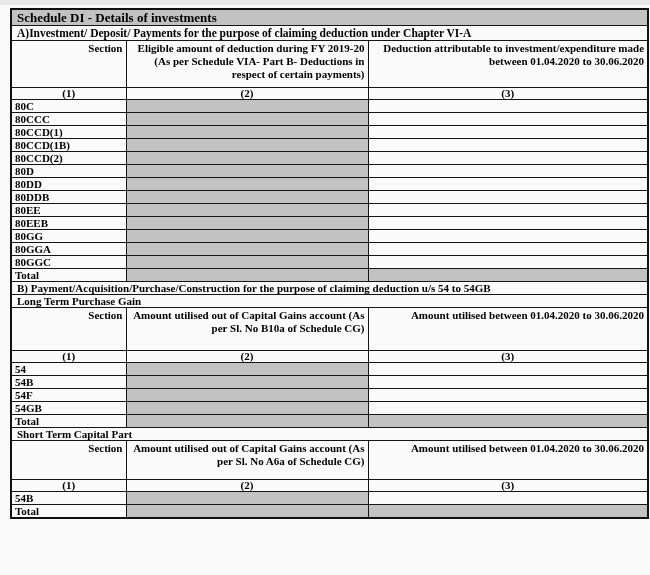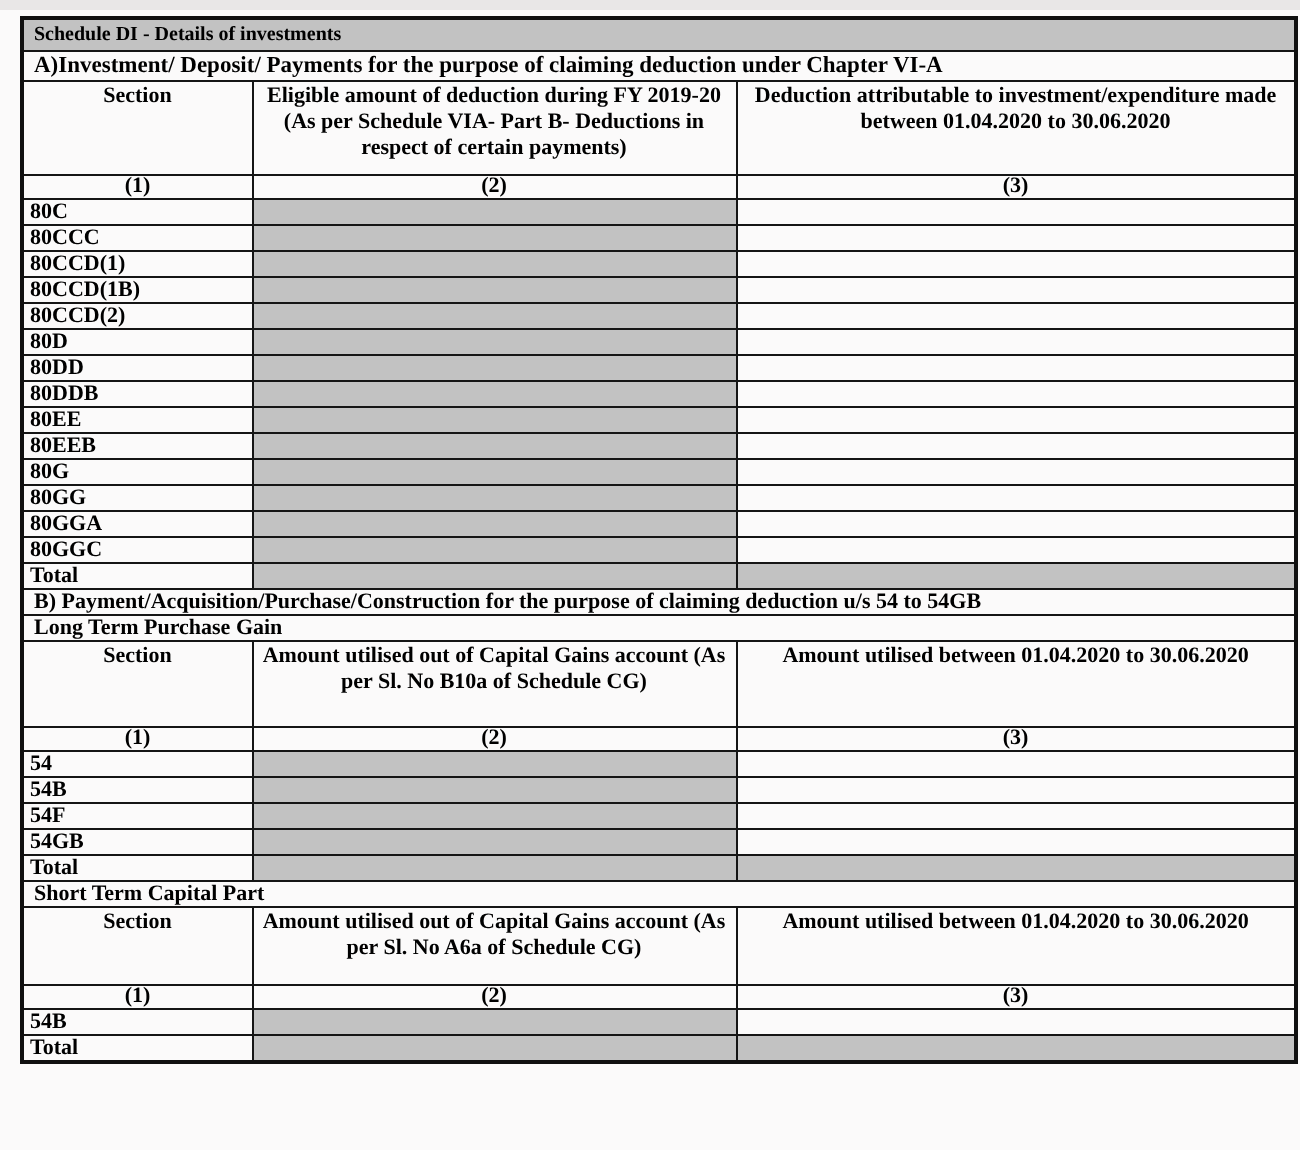--- a/index.html
+++ b/index.html
@@ -31,39 +31,39 @@
     overflow: hidden;
     white-space: normal;
   }
   col.c1 { width: 115px; }
   col.c2 { width: 242px; }
   col.c3 { width: 280px; }
 
   tr.r-title td {
     background: #c2c2c2;
     height: 16px;
-    font-size: 10px;
+    font-size: 13px;
     line-height: 15px;
     padding-left: 5px;
   }
   tr.r-heading td {
     height: 14px;
     font-size: 11.5px;
     line-height: 14px;
     padding-left: 5px;
     margin-top: 48px;
   }
   tr.r-subheading td {
     height: 12px;
     font-size: 11px;
     line-height: 12px;
     padding-left: 5px;
   }
   tr.r-colhead td {
-    text-align: center;
+    text-align: right;
     vertical-align: top;
     font-size: 11px;
     line-height: 13px;
     padding-top: 1px;
   }
   tr.r-colhead td.h-a { height: 47px; }
   tr.r-colhead td.h-b { height: 43px; }
   tr.r-colhead td.h-c { height: 39px; }
   tr.r-idx td {
     text-align: center;
@@ -156,25 +156,20 @@
           <td class="cell-label">80EE</td>
           <td class="gray"></td>
           <td></td>
         </tr>
         <tr class="r-data">
           <td class="cell-label">80EEB</td>
           <td class="gray"></td>
           <td></td>
         </tr>
         <tr class="r-data">
-          <td class="cell-label">80G</td>
-          <td class="gray"></td>
-          <td></td>
-        </tr>
-        <tr class="r-data">
           <td class="cell-label">80GG</td>
           <td class="gray"></td>
           <td></td>
         </tr>
         <tr class="r-data">
           <td class="cell-label">80GGA</td>
           <td class="gray"></td>
           <td></td>
         </tr>
         <tr class="r-data">

